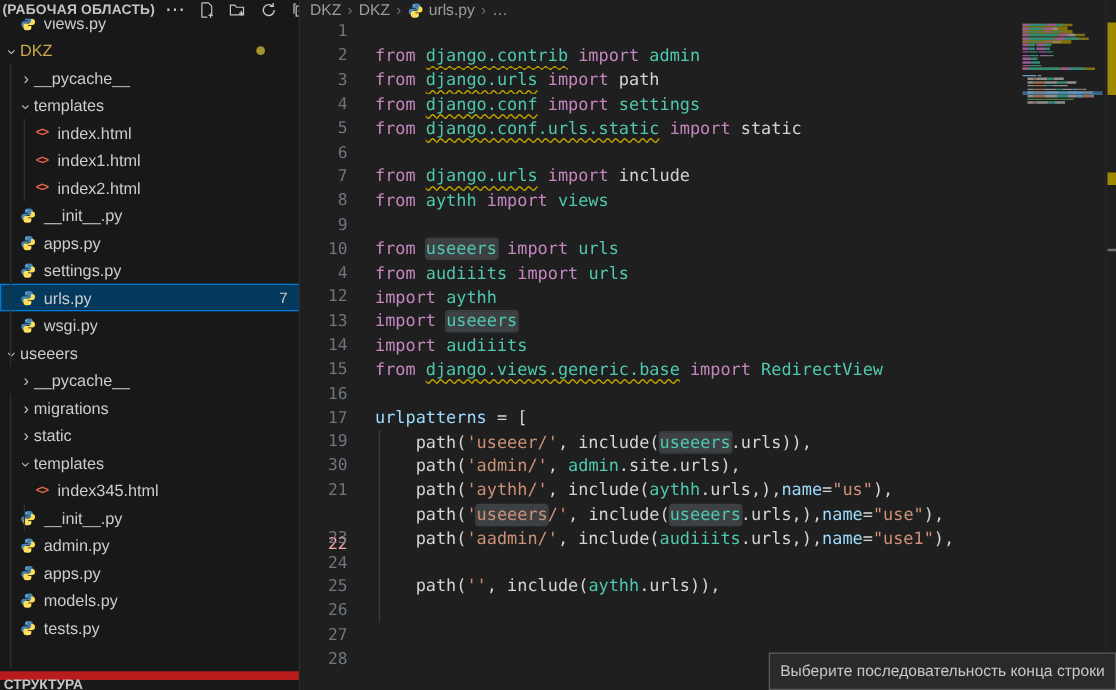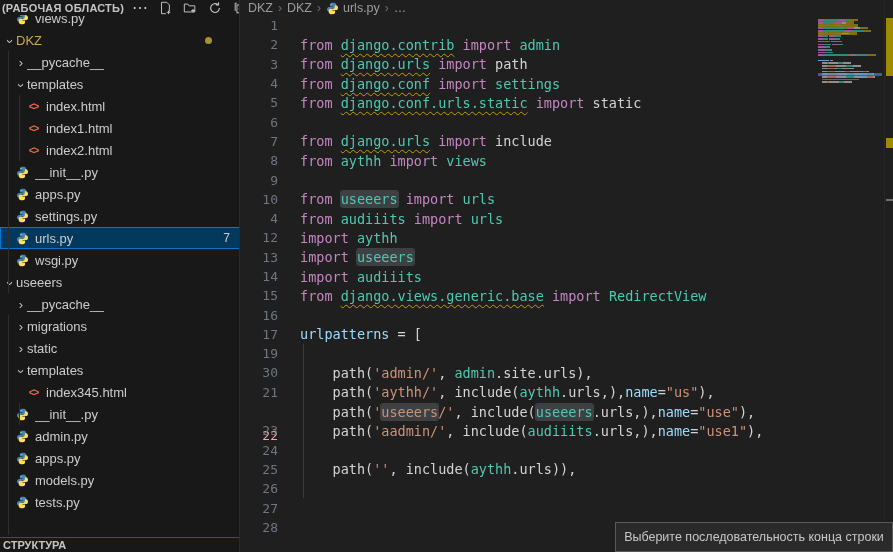--- a/index.html
+++ b/index.html
@@ -27,21 +27,21 @@
   .ficon { width:15px; height:14px; flex:none; margin-right:5px; display:flex;
            align-items:center; justify-content:center; }
   .html-icon { color:#e8684a; font-size:10px; font-weight:bold; letter-spacing:-1px; }
   .tlabel { overflow:hidden; text-overflow:ellipsis; }
   .warnname { color:#ccA94d; }
   .dotbadge { position:absolute; right:28px; top:8px; width:7px; height:7px;
               border-radius:50%; background:#a5942e; }
   .numbadge { position:absolute; right:10px; color:#cccccc; font-size:12px; }
   .guide { position:absolute; width:1px; background:#2f2f2f; }
   #outline-header { position:absolute; left:0; top:537px; width:240px; height:15px;
-                    border-top:1px solid #b91c1c; background:#181818; display:flex;
+                    border-top:7px solid #b91c1c; background:#181818; display:flex;
                     align-items:center; z-index:6; }
   #outline-header span { font-size:11px; font-weight:bold; color:#c5c5c5; padding-left:3px; }
 
   
   #editor { position:absolute; left:241px; top:0; width:652px; height:552px; background:#1f1f1f; }
   #breadcrumb { position:absolute; left:0; top:0; height:16px; display:flex;
                 align-items:center; font-size:12.5px; color:#9d9d9d; padding-left:7px; gap:3px; }
   #breadcrumb .sep { color:#6f6f6f; font-size:12px; padding:0 2px; }
   #breadcrumb .bc { cursor:pointer; display:flex; align-items:center; gap:4px; }
   #code { position:absolute; left:0; top:16px; width:652px; }
@@ -392,20 +392,21 @@
         <div class="cline">
           <span class="lnum ">16</span>
           <span class="ltext"></span>
         </div>
         <div class="cline">
           <span class="lnum ">17</span>
           <span class="ltext"><span class="tk-v  ">urlpatterns</span><span class="tk-p  "> = [</span></span>
         </div>
         <div class="cline">
           <span class="lnum ">19</span>
+          <span class="ltext"><span class="tk-p  ">    path(</span><span class="tk-s  ">'useeer/'</span><span class="tk-p  ">, include(</span><span class="tk-m  whl">useeers</span><span class="tk-p  ">.urls)),</span></span>
         </div>
         <div class="cline">
           <span class="lnum ">30</span>
           <span class="ltext"><span class="tk-p  ">    path(</span><span class="tk-s  ">'admin/'</span><span class="tk-p  ">, </span><span class="tk-m  ">admin</span><span class="tk-p  ">.site.urls),</span></span>
         </div>
         <div class="cline">
           <span class="lnum ">21</span>
           <span class="ltext"><span class="tk-p  ">    path(</span><span class="tk-s  ">'aythh/'</span><span class="tk-p  ">, include(</span><span class="tk-m  ">aythh</span><span class="tk-p  ">.urls,),</span><span class="tk-pr  ">name</span><span class="tk-p  ">=</span><span class="tk-s  ">"us"</span><span class="tk-p  ">),</span></span>
         </div>
         <div class="cline">

